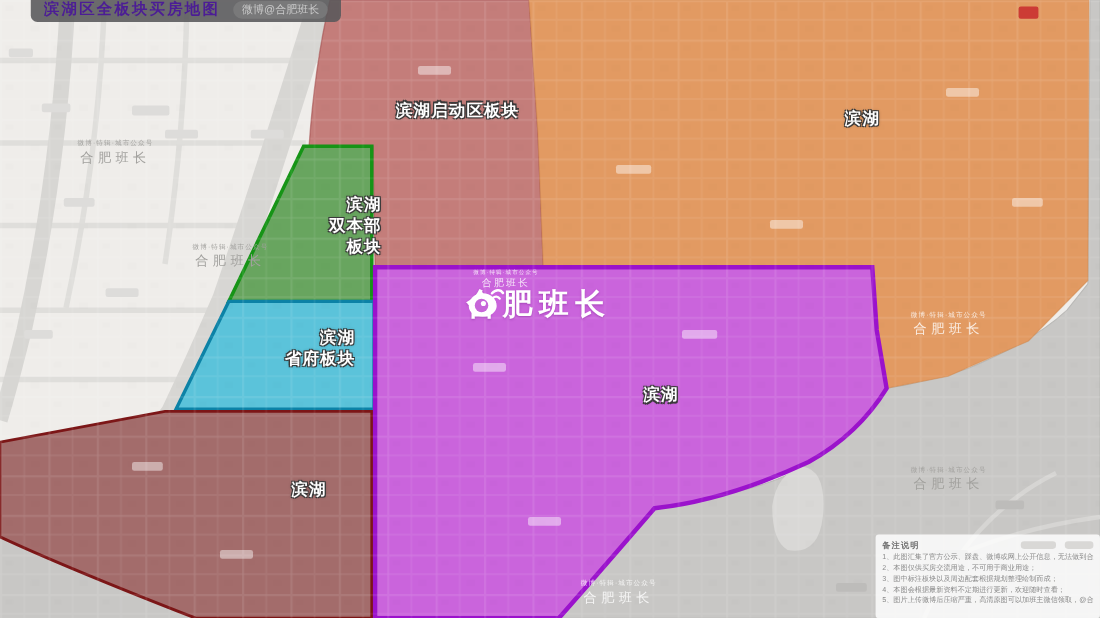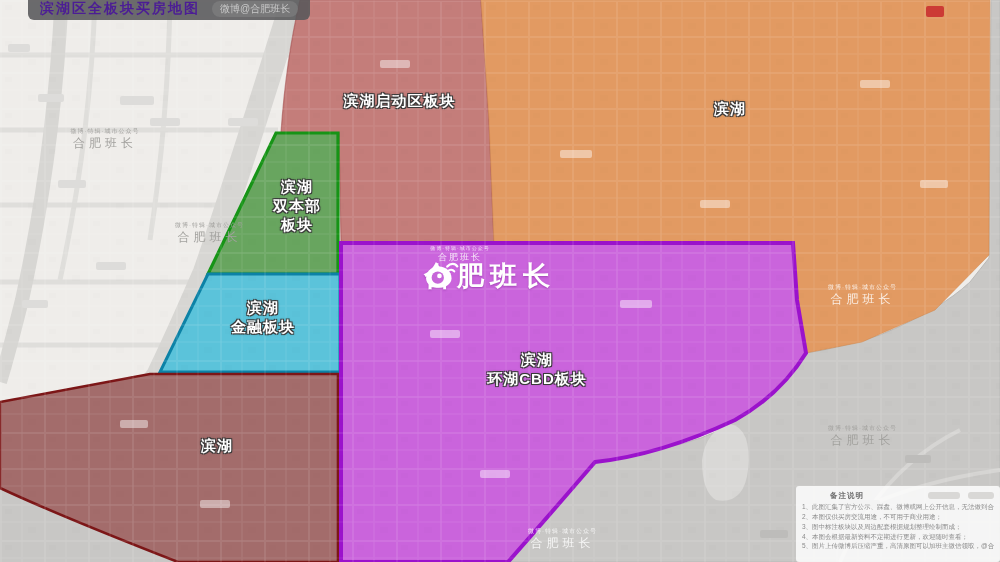--- a/index.html
+++ b/index.html
@@ -8,21 +8,21 @@
   .stage svg{position:absolute;left:0;top:0;}
 
   
   .titlebar{position:absolute;left:28px;top:-8px;height:26px;display:flex;align-items:flex-end;
             gap:12px;background:rgba(88,88,90,.88);border-radius:6px;padding:0 12px 2px 12px;z-index:30;}
   .titlebar .ttl{font-size:14px;font-weight:bold;color:#4c1d95;letter-spacing:2px;white-space:nowrap;}
   .titlebar .handle{font-size:10px;color:#c9c9c9;background:rgba(140,140,140,.45);
                     border-radius:8px;padding:1px 8px;margin-bottom:1px;white-space:nowrap;}
 
   
-  .rlabel{position:absolute;z-index:20;text-align:center;color:#fff;font-weight:bold;
+  .rlabel{position:absolute;z-index:20;text-align:right;color:#fff;font-weight:bold;
           font-size:15px;line-height:1.25;letter-spacing:1px;
           text-shadow:-1px -1px 0 #3a3a3a,1px -1px 0 #3a3a3a,-1px 1px 0 #3a3a3a,1px 1px 0 #3a3a3a,0 0 3px rgba(0,0,0,.45);}
   .rlabel span{display:block;}
 
   
   .wm{position:absolute;z-index:18;text-align:center;line-height:1.3;}
   .wm .wm-sub{display:block;font-size:6px;letter-spacing:1px;}
   .wm .wm-brand{display:block;font-size:12px;letter-spacing:4px;}
   .wm--gray{color:#a2a19e;}
   .wm--light{color:rgba(255,255,255,.82);}
@@ -32,21 +32,21 @@
   
   .bigwm{position:absolute;left:424px;top:258px;display:flex;align-items:center;gap:8px;z-index:22;}
   .bigwm .brand{font-size:27px;font-weight:bold;color:#fff;letter-spacing:6px;
                 text-shadow:0 1px 2px rgba(120,30,140,.45);}
 
   
   .notes{position:absolute;left:796px;top:486px;width:204px;height:76px;z-index:25;
          background:rgba(255,255,255,.82);border-radius:3px;padding:4px 6px;box-sizing:border-box;
          color:#8a8a8a;font-size:6.5px;line-height:1.5;}
   .notes .nhead{display:flex;align-items:center;gap:4px;margin-bottom:1px;}
-  .notes .nhead .htxt{font-size:7.5px;color:#6f6f6f;font-weight:bold;letter-spacing:1px;margin-left:28px;}
+  .notes .nhead .htxt{font-size:7.5px;color:#6f6f6f;font-weight:bold;letter-spacing:1px;}
   .notes .pill{display:inline-block;height:7px;border-radius:3px;background:#d9d8d6;vertical-align:middle;}
   .notes .nhead .pill{margin-left:auto;}
   .notes .nhead .pill+.pill{margin-left:4px;}
   .notes .nitem{white-space:nowrap;overflow:hidden;}
 </style>
 </head>
 <body>
 
 <div class="stage">
 
@@ -138,25 +138,24 @@
   <div class="rlabel" style="left:660px;top:100px;width:140px;">
     <span>滨湖</span>
   </div>
   <div class="rlabel" style="left:247px;top:178px;width:100px;">
     <span>滨湖</span>
     <span>双本部</span>
     <span>板块</span>
   </div>
   <div class="rlabel" style="left:203px;top:299px;width:120px;">
     <span>滨湖</span>
-    <span>金融板块</span>
+    <span>省府板块</span>
   </div>
   <div class="rlabel" style="left:457px;top:351px;width:160px;">
     <span>滨湖</span>
-    <span>环湖CBD板块</span>
   </div>
   <div class="rlabel" style="left:137px;top:437px;width:160px;">
     <span>滨湖</span>
   </div>
 
   <div class="wm wm--gray" style="left:55px;top:128px;width:100px;">
     <span class="wm-sub">微博·特辑·城市公众号</span>
     <span class="wm-brand">合肥班长</span>
   </div>
   <div class="wm wm--gray" style="left:162px;top:222px;width:95px;">

